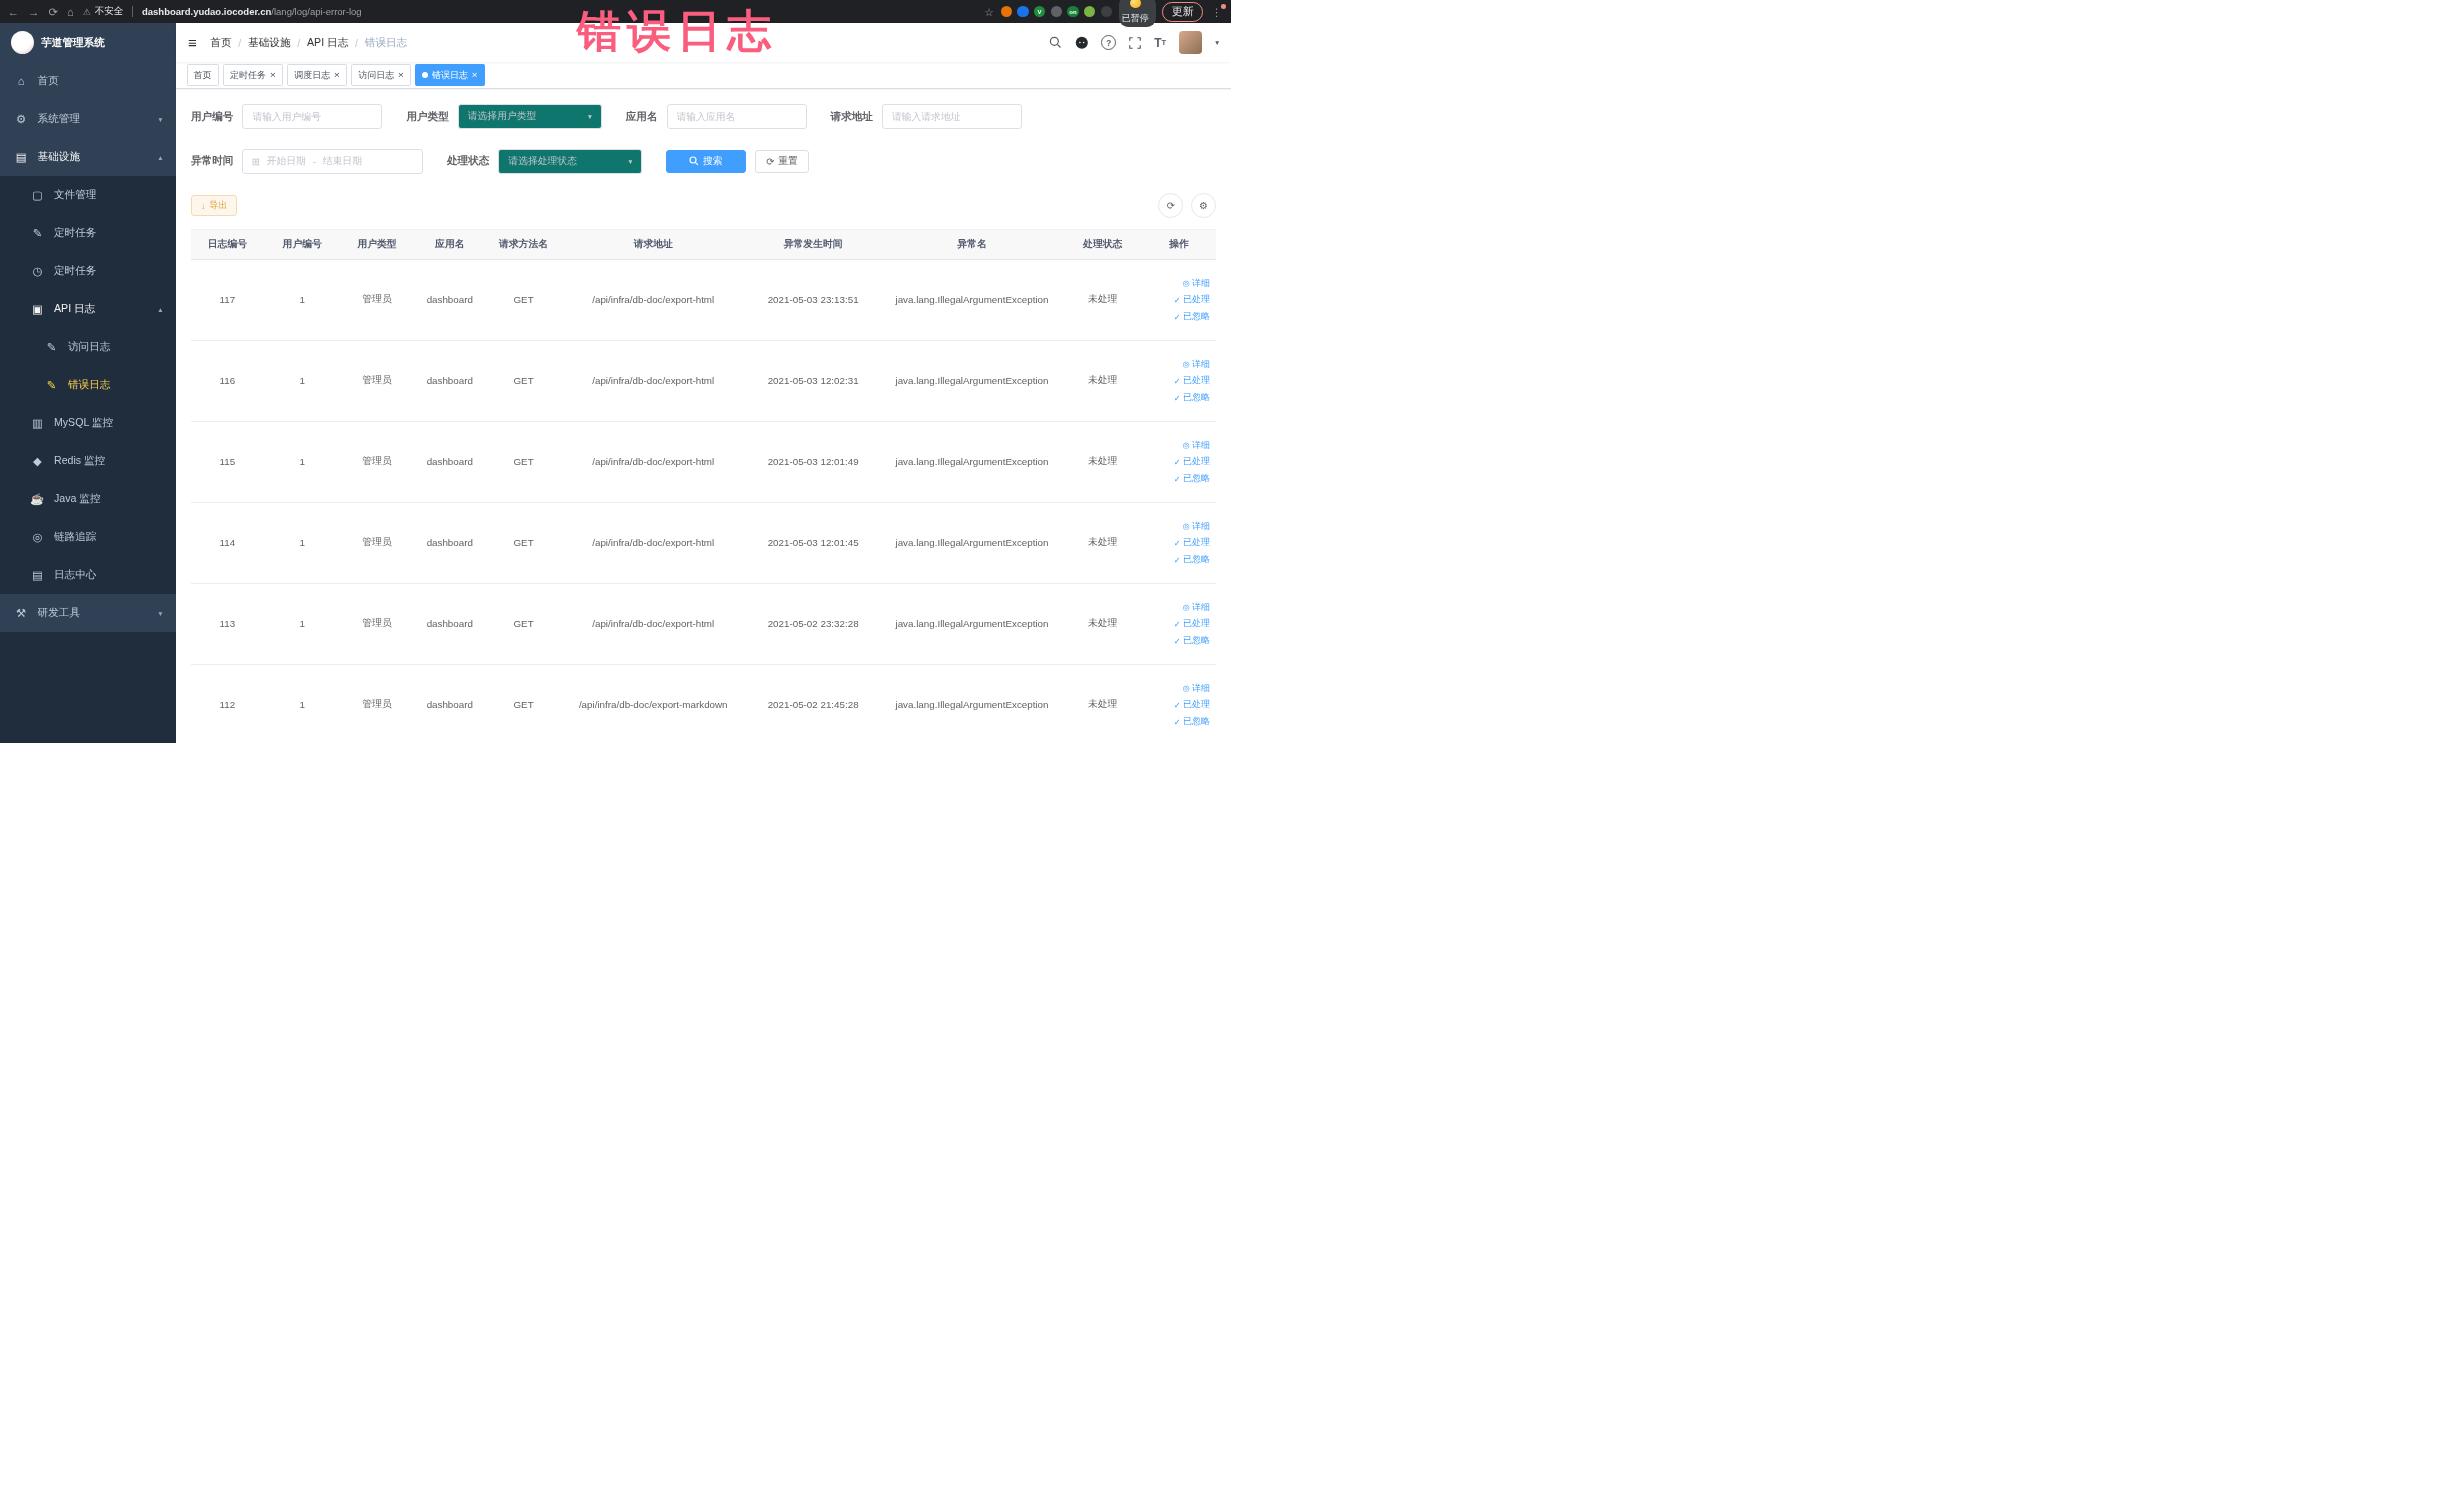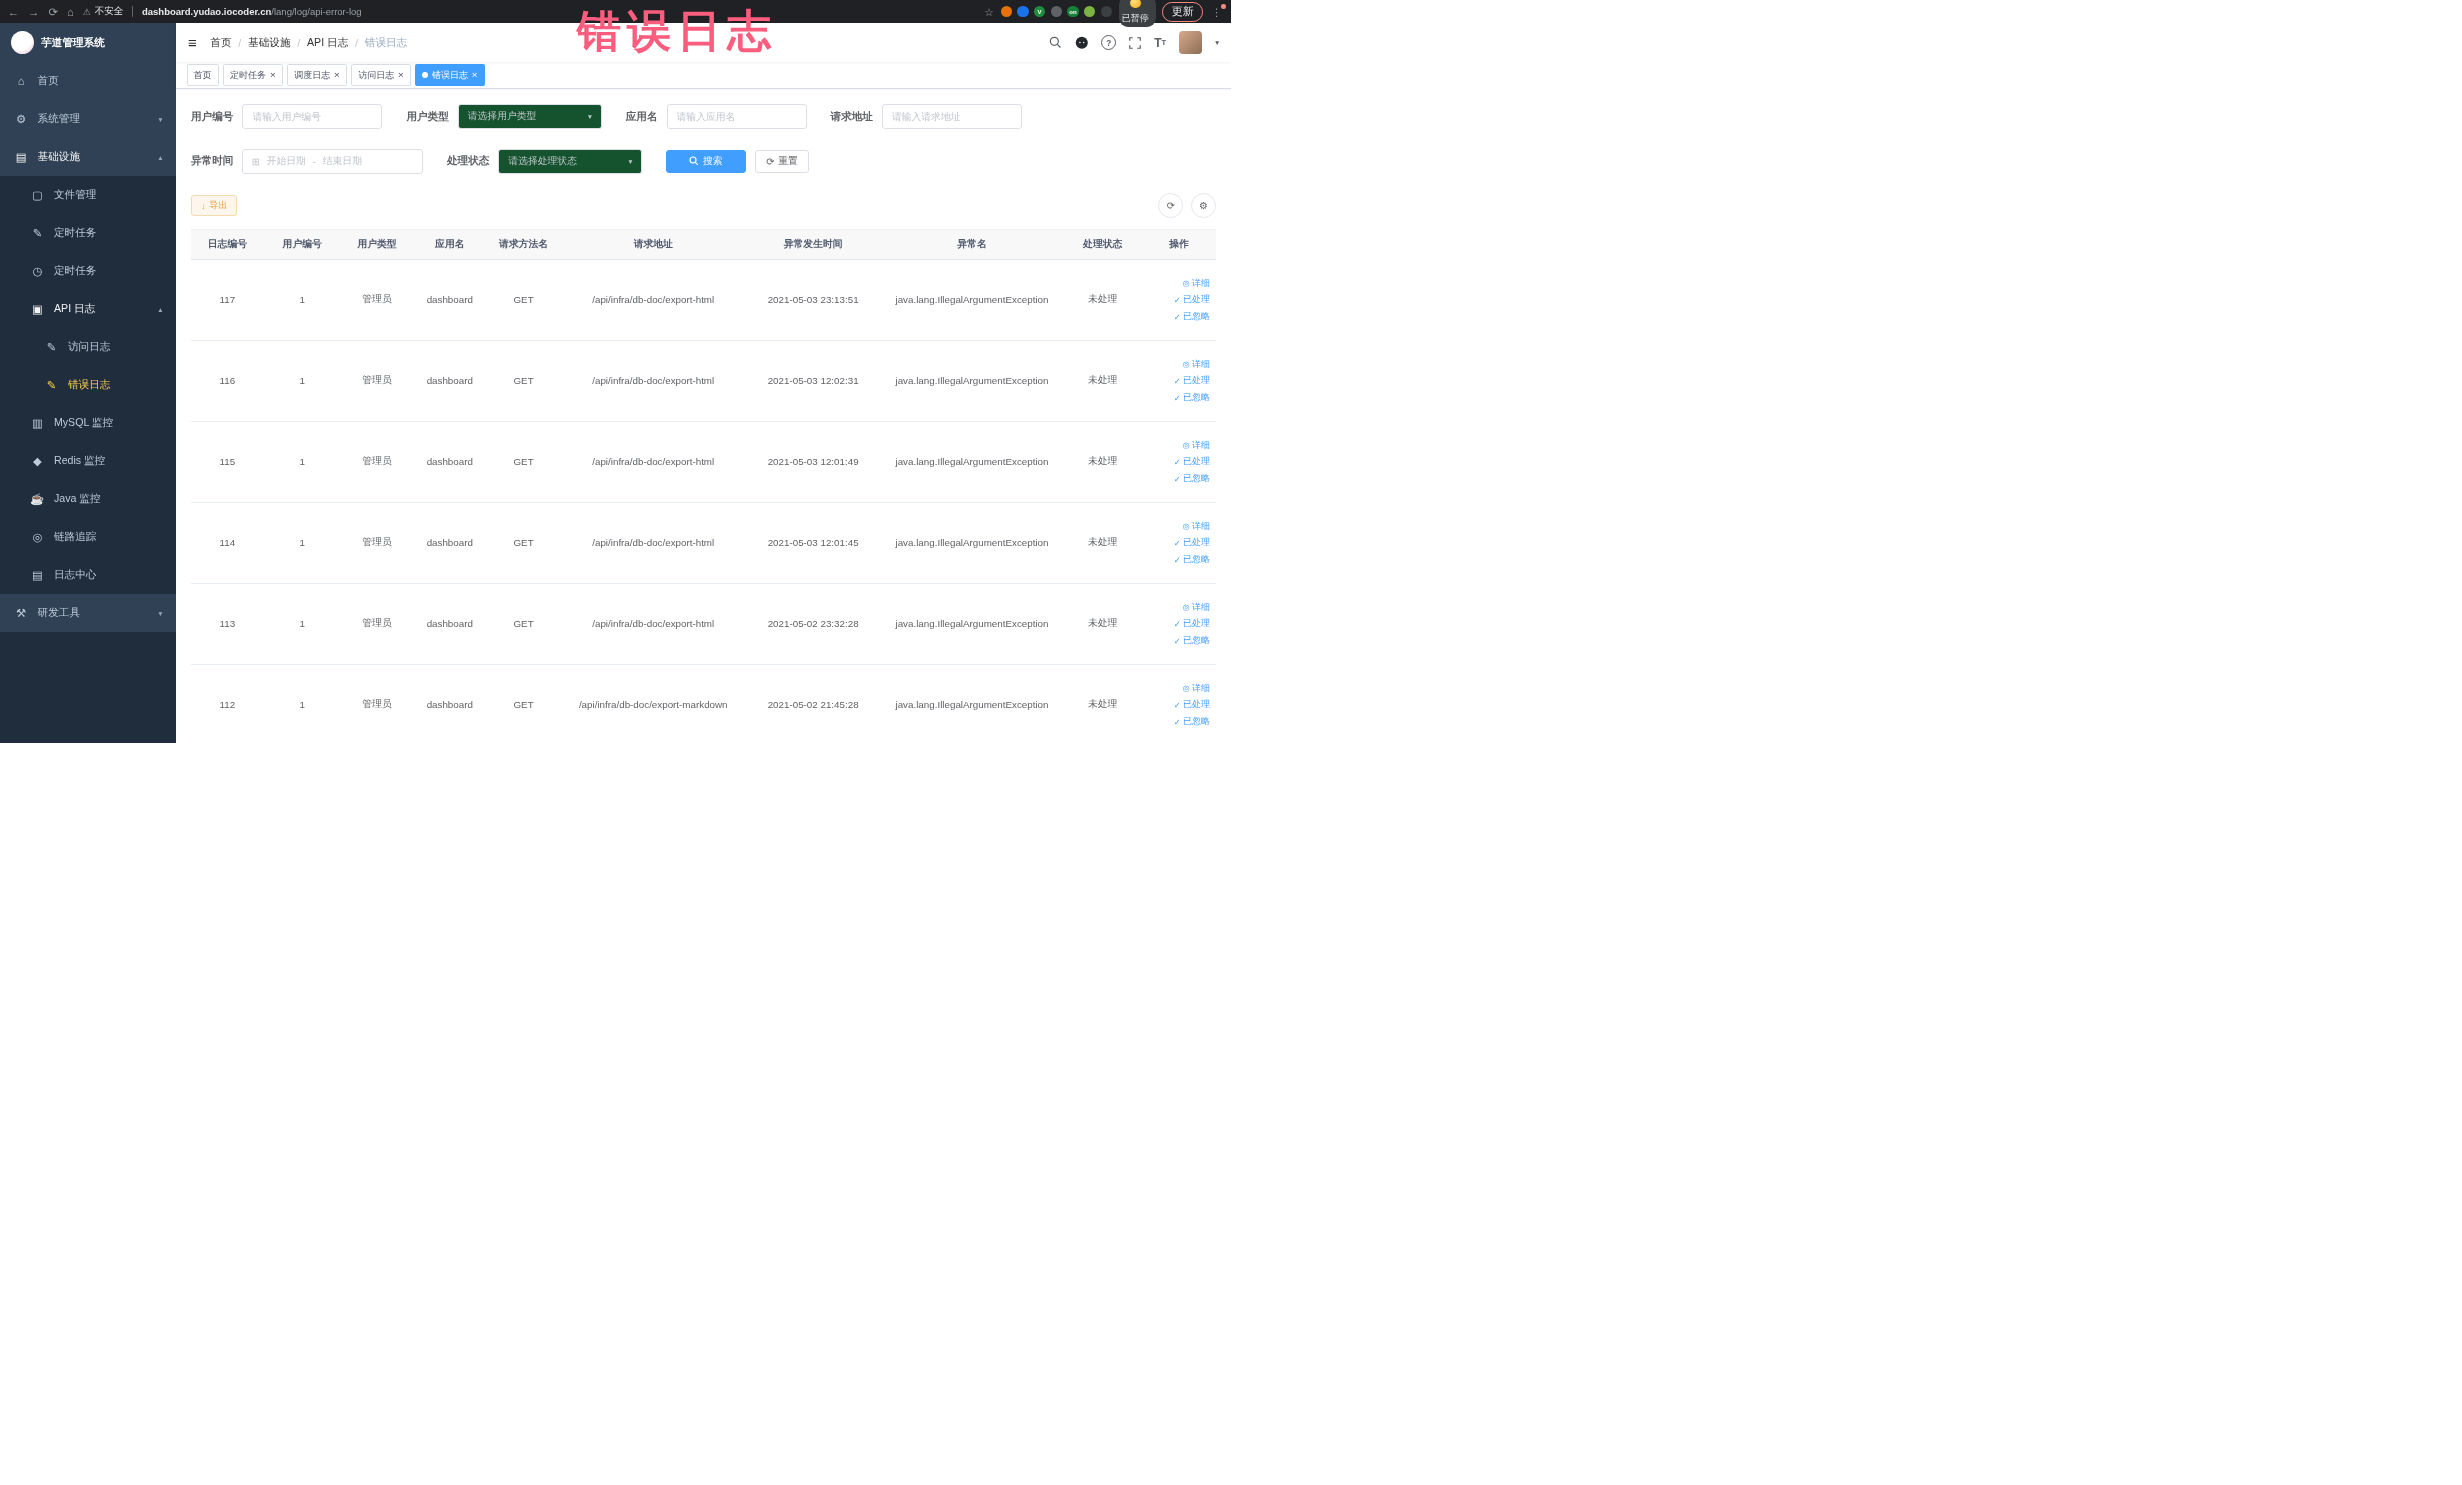--- a/index.html
+++ b/index.html
@@ -65,21 +65,21 @@
   .tag .dot{width:6px;height:6px;border-radius:50%;background:#fff;}
   .tag .close{font-size:9.8px;line-height:1;}
 
   
   .content{padding:15px 15px 0;flex:1;overflow:hidden;}
   .frow{display:flex;align-items:center;margin-bottom:19.7px;}
   .fg{display:flex;align-items:center;margin-right:24px;}
   .flabel{font-weight:bold;color:#606266;margin-right:9px;white-space:nowrap;font-size:10.6px;}
   .finput{height:23px;border:0.8px solid #dcdfe6;border-radius:3px;padding:0 9px;font-size:9.8px;color:#606266;width:120px;font-family:inherit;outline:none;box-sizing:content-box;}
   .finput::placeholder{color:#c0c4cc;}
-  .fselect{width:124px;height:23px;border:0.8px solid #dcdfe6;border-radius:3px;display:flex;align-items:center;justify-content:space-between;padding:0 9px;color:#c0c4cc;font-size:9.8px;cursor:pointer;background:#14532d;}
+  .fselect{width:124px;height:23px;border:0.8px solid #dcdfe6;border-radius:3px;display:flex;align-items:center;justify-content:space-between;padding:0 9px;color:#c0c4cc;font-size:9.8px;cursor:pointer;background:#0f766e;}
   .fselect .sel-caret{color:#c0c4cc;font-size:7.6px;}
   .fdate{width:162px;height:23px;border:0.8px solid #dcdfe6;border-radius:3px;display:flex;align-items:center;gap:6.8px;padding:0 8.3px;color:#c0c4cc;font-size:9.8px;cursor:pointer;background:#fff;}
   .fdate .dsep{color:#c0c4cc;}
   .btn{height:23px;border-radius:3px;font-size:9.8px;display:inline-flex;align-items:center;gap:3.8px;cursor:pointer;font-family:inherit;}
   .btn-primary{background:#409eff;color:#fff;border:0.8px solid #409eff;padding:0 22px;}
   .btn-plain{background:#fff;color:#606266;border:0.8px solid #dcdfe6;padding:0 10.6px;margin-left:9px;}
 
   .toolbar-row{display:flex;align-items:center;margin:1.5px 0 10.6px;}
   .export-btn{height:21px;padding:0 9px;border:0.8px solid #f5dab1;background:#fdf6ec;color:#e6a23c;border-radius:3px;font-size:9px;display:inline-flex;align-items:center;gap:3.8px;cursor:pointer;}
   .toolbar-right{margin-left:auto;display:flex;gap:7.6px;}

